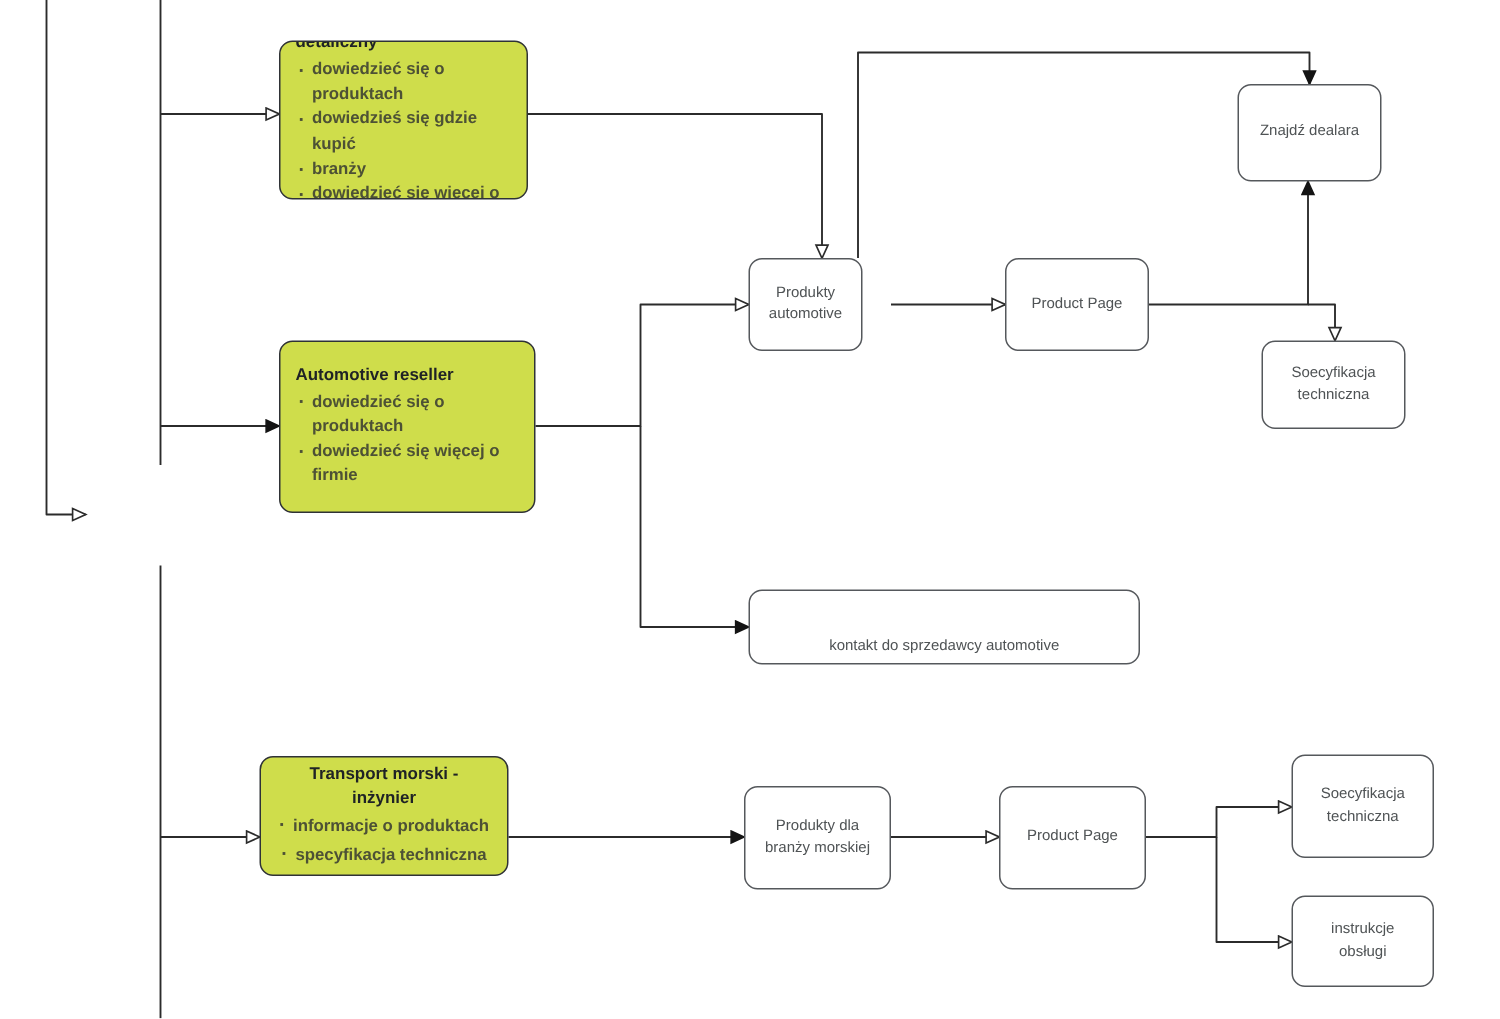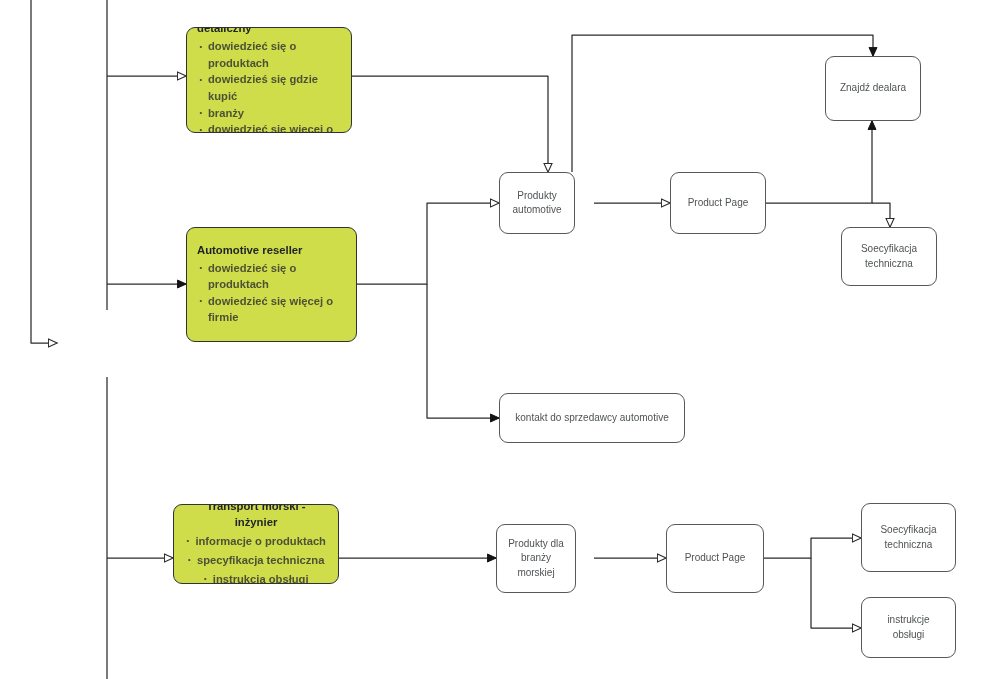--- a/index.html
+++ b/index.html
@@ -151,21 +151,20 @@
         </ul>
     </div>
   </div>
 
   <div class="node green centered" style="left: 173px; top: 504px; width: 166px; height: 80px;">
     <div class="green-inner">
       <div class="green-title">Transport morski - inżynier</div>
       <ul class="green-list">
           <li>informacje o produktach</li>
           <li>specyfikacja techniczna</li>
-          <li>instrukcja obsługi</li>
         </ul>
     </div>
   </div>
 
   <div class="node plain" style="left: 499px; top: 172px; width: 76px; height: 62px;">
     <span class="node-label">Produkty
 automotive</span>
   </div>
 
   <div class="node plain" style="left: 670px; top: 172px; width: 96px; height: 62px;">
@@ -174,25 +173,25 @@
 
   <div class="node plain" style="left: 825px; top: 56px; width: 96px; height: 65px;">
     <span class="node-label">Znajdź dealara</span>
   </div>
 
   <div class="node plain" style="left: 841px; top: 227px; width: 96px; height: 59px;">
     <span class="node-label">Soecyfikacja
 techniczna</span>
   </div>
 
-  <div class="node plain" style="left: 499px; top: 393px; width: 186px; height: 50px;">
+  <div class="node plain" style="left: 499px; top: 393px; width: 261px; height: 50px; justify-content: flex-end;">
     <span class="node-label">kontakt do sprzedawcy automotive</span>
   </div>
 
-  <div class="node plain" style="left: 496px; top: 524px; width: 80px; height: 69px;">
+  <div class="node plain" style="left: 496px; top: 524px; width: 98px; height: 69px;">
     <span class="node-label">Produkty dla
 branży morskiej</span>
   </div>
 
   <div class="node plain" style="left: 666px; top: 524px; width: 98px; height: 69px;">
     <span class="node-label">Product Page</span>
   </div>
 
   <div class="node plain" style="left: 861px; top: 503px; width: 95px; height: 69px;">
     <span class="node-label">Soecyfikacja

